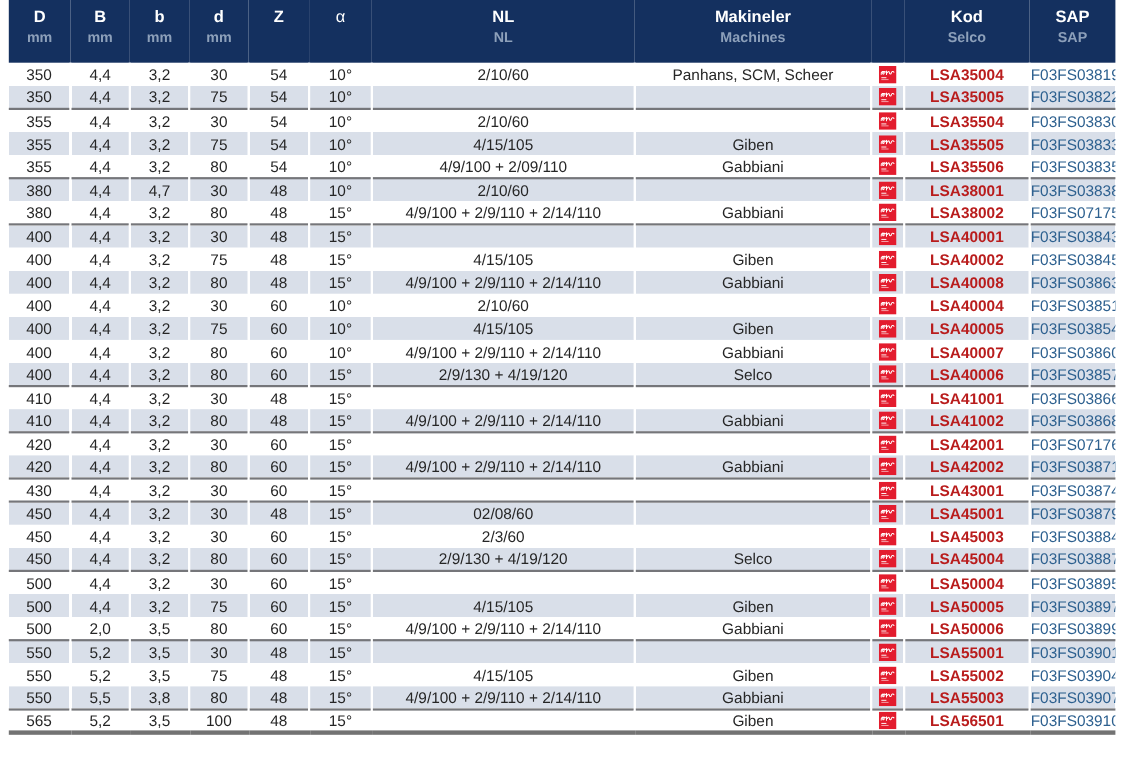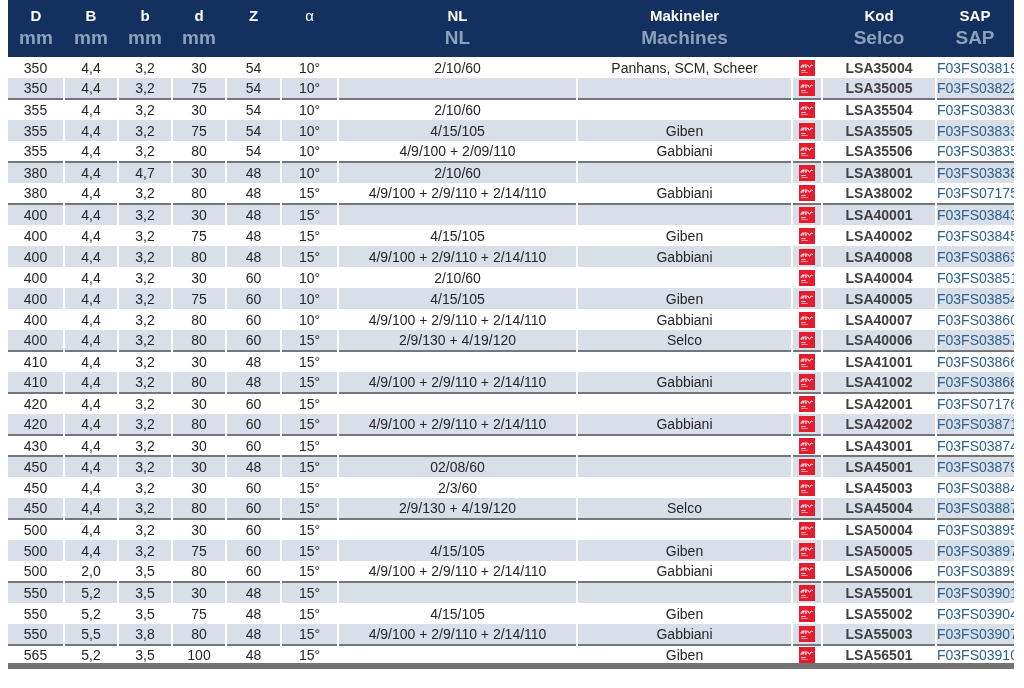--- a/index.html
+++ b/index.html
@@ -10,31 +10,31 @@
                margin-left:8px; }
   
   col.cD{width:56px;} col.cB{width:54px;} col.cb{width:54px;} col.cd{width:54px;}
   col.cZ{width:55px;} col.cA{width:57px;} col.cNL{width:239px;} col.cM{width:215px;}
   col.cI{width:30px;} col.cK{width:114px;} col.cS{width:78px;}
   
   thead th { background:#14305f; height:57px; vertical-align:top; padding-top:6px;
              font-weight:normal; }
   thead .h1 { color:#ffffff; font-weight:bold; font-size:15px; line-height:1.3;
               text-align:center; }
-  thead .h2 { color:#8da0ba; font-weight:bold; font-size:19px; line-height:1.3;
+  thead .h2 { color:#8da0ba; font-weight:bold; font-size:13px; line-height:1.3;
               text-align:center; }
   
   tbody td { height:21px; font-size:14px; color:#262626; text-align:center;
              vertical-align:middle; background:#ffffff; line-height:1;
              border-right:2px solid #ffffff; white-space:nowrap; overflow:hidden; }
   tbody td:last-child { border-right:none; }
   tbody tr.alt td { background:#d9dfe9; }
   tbody tr.group-start td { border-top:2px solid #75767a; }
-  tbody tr:last-child td { border-bottom:6px solid #737373; }
-  td.code { font-weight:bold; color:#404040; }
+  tbody tr:last-child td { border-bottom:4px solid #737373; }
+  td.code { font-weight:bold; color:#b91c1c; }
   td.sap  { color:#2d608f; }
   td.icon-cell svg { display:block; margin:0 auto; }
 </style>
 </head>
 <body>
 
 <div class="page">
   <table class="spec">
     <colgroup>
       <col class="cD">

